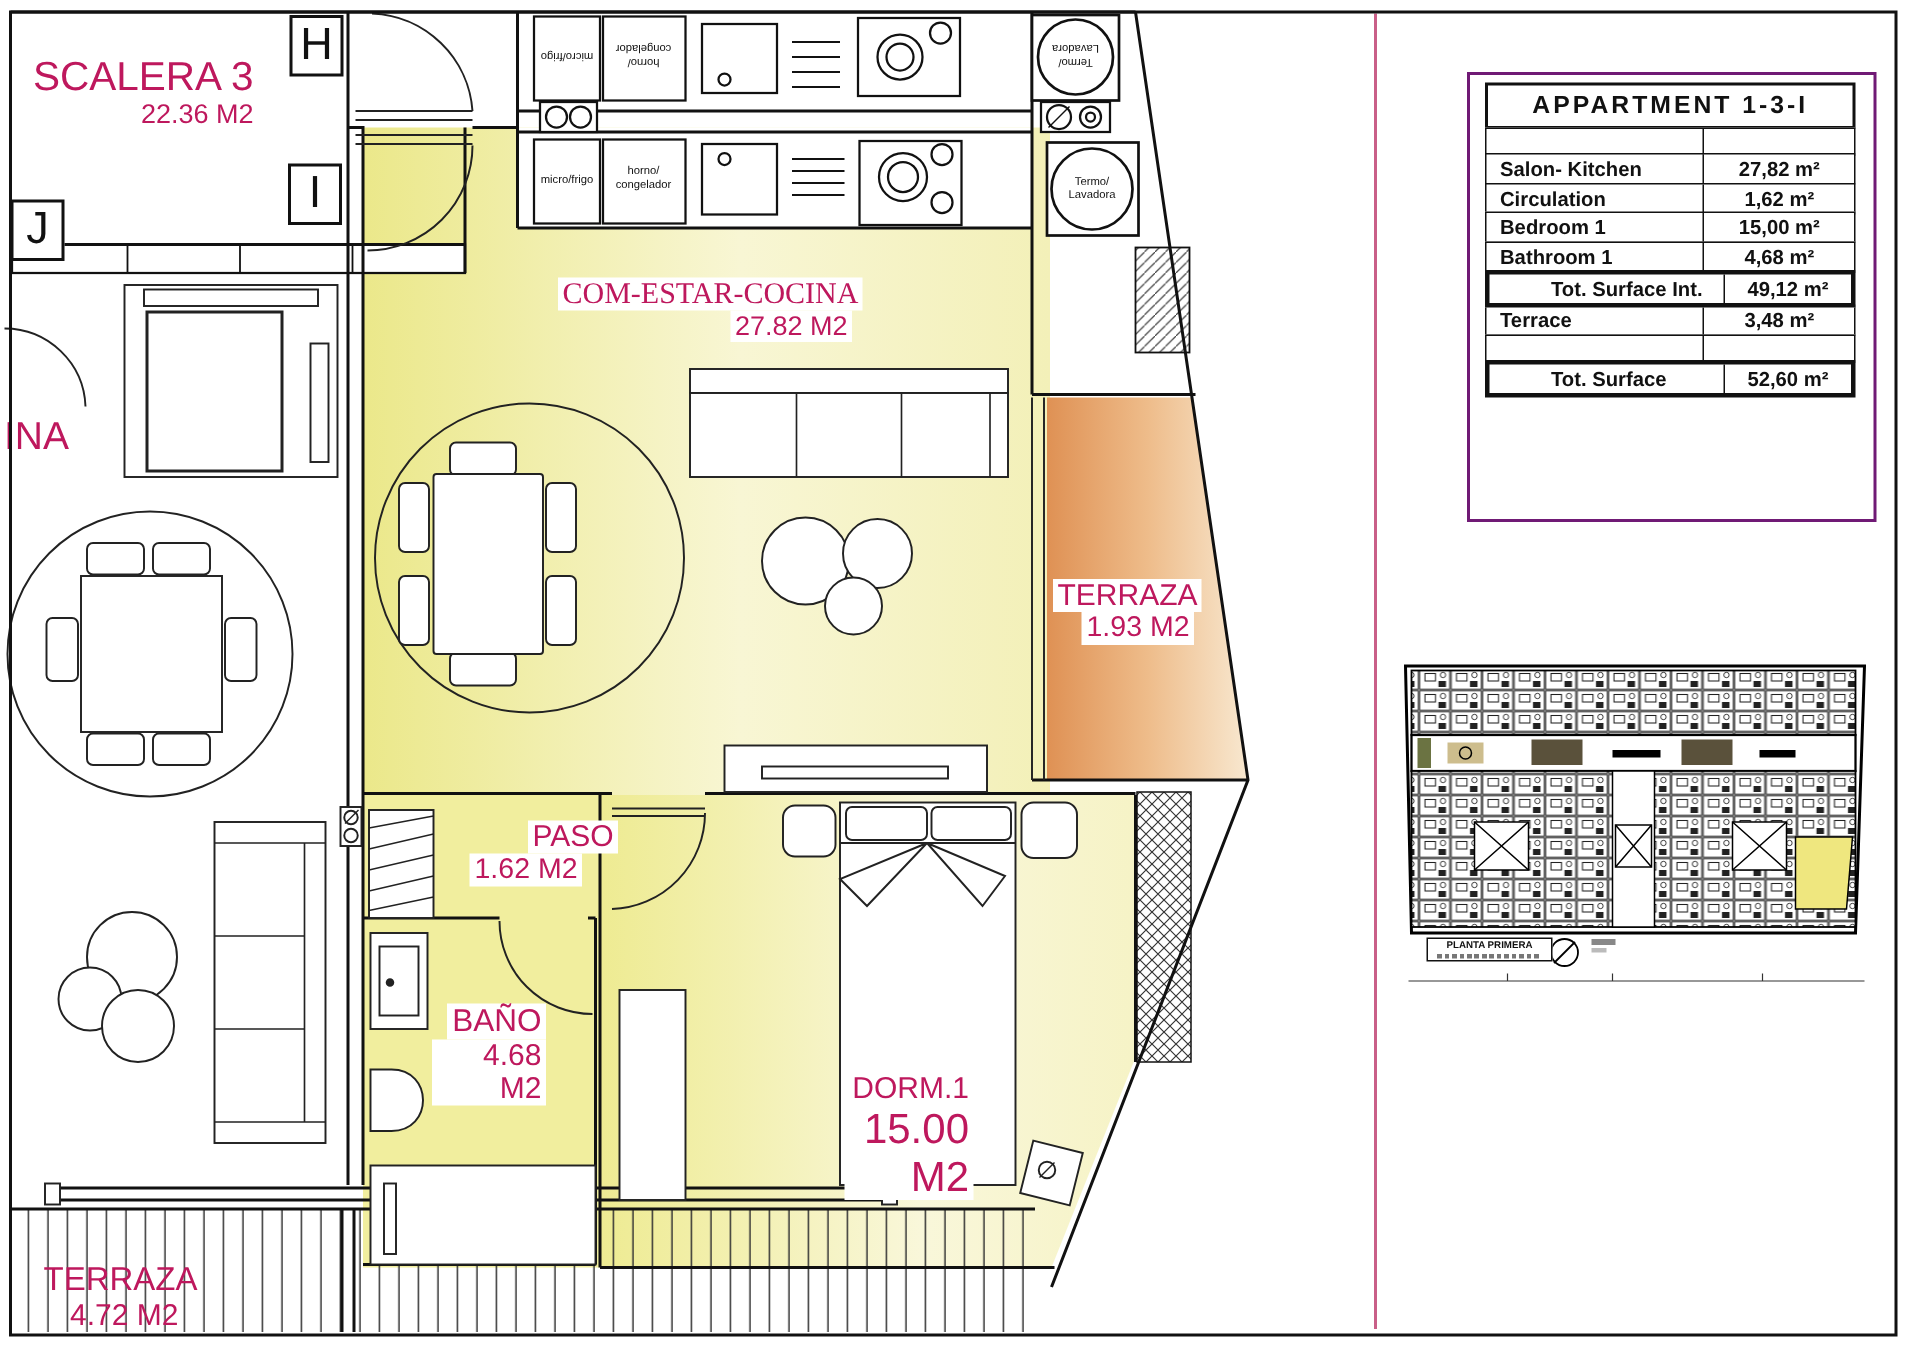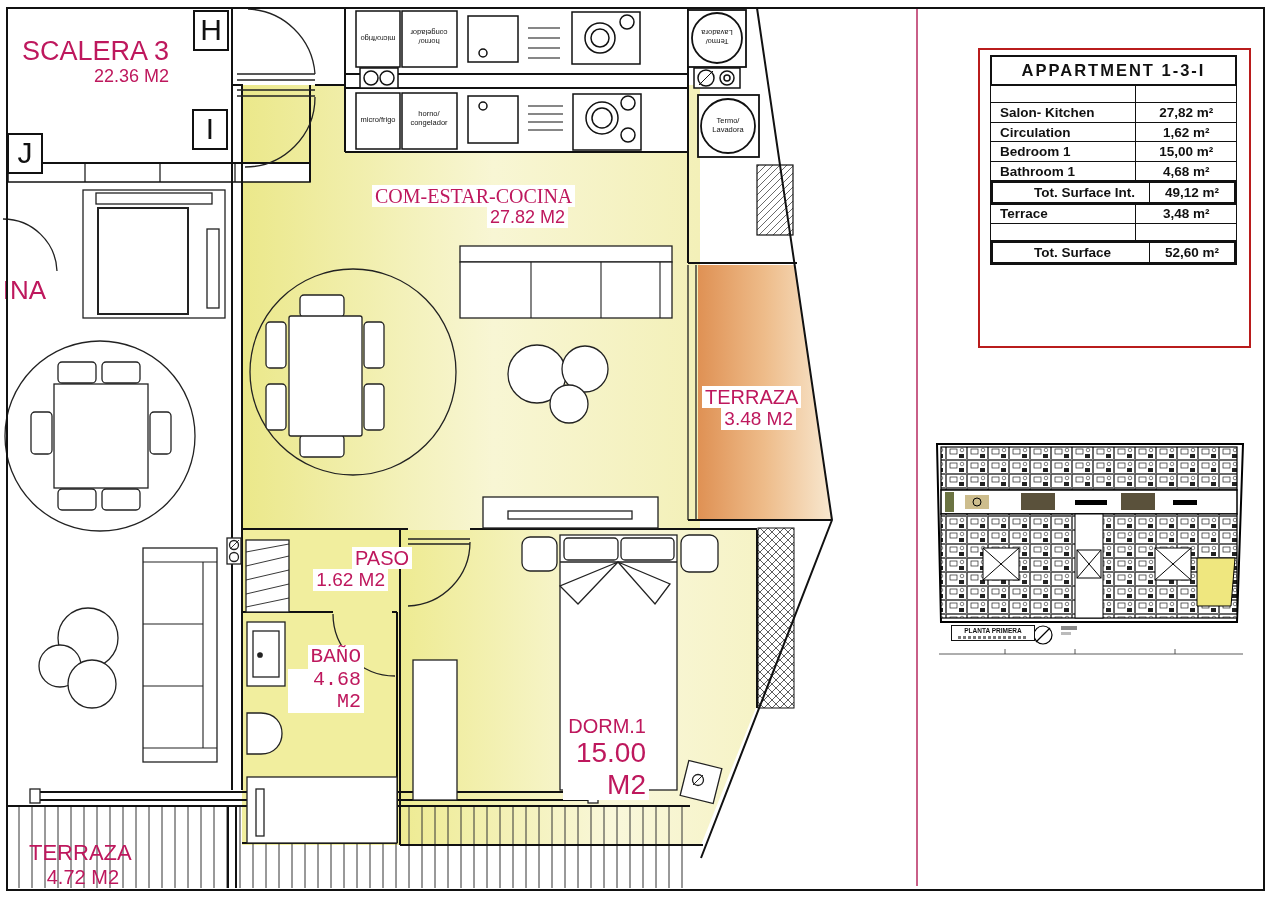--- a/index.html
+++ b/index.html
@@ -9,21 +9,21 @@
   #plansvg{position:absolute;left:0;top:0;}
   .pinkline{position:absolute;left:916px;top:9px;width:2px;height:877px;background:#c95f88;}
   
   .plan-label{position:absolute;text-align:right;line-height:1.12;color:#be185d;}
   .plan-label .lbl{display:inline-block;background:#fff;padding:0 3px;}
   .tiny{position:absolute;font-size:7.5px;line-height:1.15;text-align:center;color:#111;}
   .flip{transform:rotate(180deg);}
   .gridletter{position:absolute;width:32px;height:37px;border:2px solid #111;background:#fff;
               font-size:30px;text-align:center;line-height:36px;}
   
-  .sum-box{position:absolute;left:978px;top:48px;width:269px;height:296px;border:2px solid #b91c1c;background:#fff;}
+  .sum-box{position:absolute;left:978px;top:48px;width:269px;height:296px;border:2px solid #701a75;background:#fff;}
   .sum-table{position:absolute;left:10px;top:7px;width:247px;}
   .trow{display:flex;border:2px solid #111;margin-top:-2px;background:#fff;align-items:center;}
   .trow.thin{border-width:1.5px;margin-top:-1.5px;}
   .trow.bold{border-width:3px;margin-top:-2px;position:relative;z-index:2;padding-left:32px;}
   .trow .c1{flex:1.32;border-right:1.5px solid #111;padding:2px 4px 2px 9px;font-weight:bold;font-size:13.5px;align-self:stretch;display:flex;align-items:center;}
   .trow .c2{flex:1;text-align:center;font-weight:bold;font-size:13.5px;padding:2px 0;}
   .trow.head{display:block;text-align:center;font-weight:bold;font-size:16.5px;letter-spacing:2px;padding:4px 0;}
   .trow.spacer .c1,.trow.spacer .c2{min-height:13px;}
   
   .mini-box{position:absolute;left:925px;top:432px;width:332px;height:223px;background:#fff;}
@@ -223,29 +223,29 @@
 <div class="gridletter" style="left:192px;top:109px;">I</div>
 <div class="gridletter" style="left:7px;top:133px;">J</div>
 
 <div class="plan-label" style="left:372px;top:185px;width:196px;">
   <span class="lbl" style="font-size:20px;white-space:nowrap;font-family:Liberation Serif, serif;">COM-ESTAR-COCINA</span><br>
   <span class="lbl" style="font-size:18px;">27.82 M2</span>
 </div>
 
 <div class="plan-label" style="left:702px;top:386px;width:94px;">
   <span class="lbl" style="font-size:20px;">TERRAZA</span><br>
-  <span class="lbl" style="font-size:19px;">3.48 M2</span>
+  <span class="lbl" style="font-size:19px;">1.93 M2</span>
 </div>
 
 <div class="plan-label" style="left:312px;top:547px;width:76px;">
   <span class="lbl" style="font-size:20px;margin-left:40px;">PASO</span><br>
   <span class="lbl" style="font-size:19px;">1.62 M2</span>
 </div>
 
-<div class="plan-label" style="left:288px;top:645px;width:76px;font-family:Liberation Mono, monospace;">
+<div class="plan-label" style="left:288px;top:669px;width:76px;">
   <span class="lbl" style="font-size:21px;">BAÑO</span><br>
   <span class="lbl" style="font-size:20px;">4.68 M2</span>
 </div>
 
 <div class="plan-label" style="left:544px;top:715px;width:86px;padding-left:19px;">
   <span class="lbl" style="font-size:20px;">DORM.1</span><br>
   <span class="lbl" style="font-size:28px;">15.00 M2</span>
 </div>
 
 <div class="plan-label" style="left:26px;top:841px;width:96px;">

